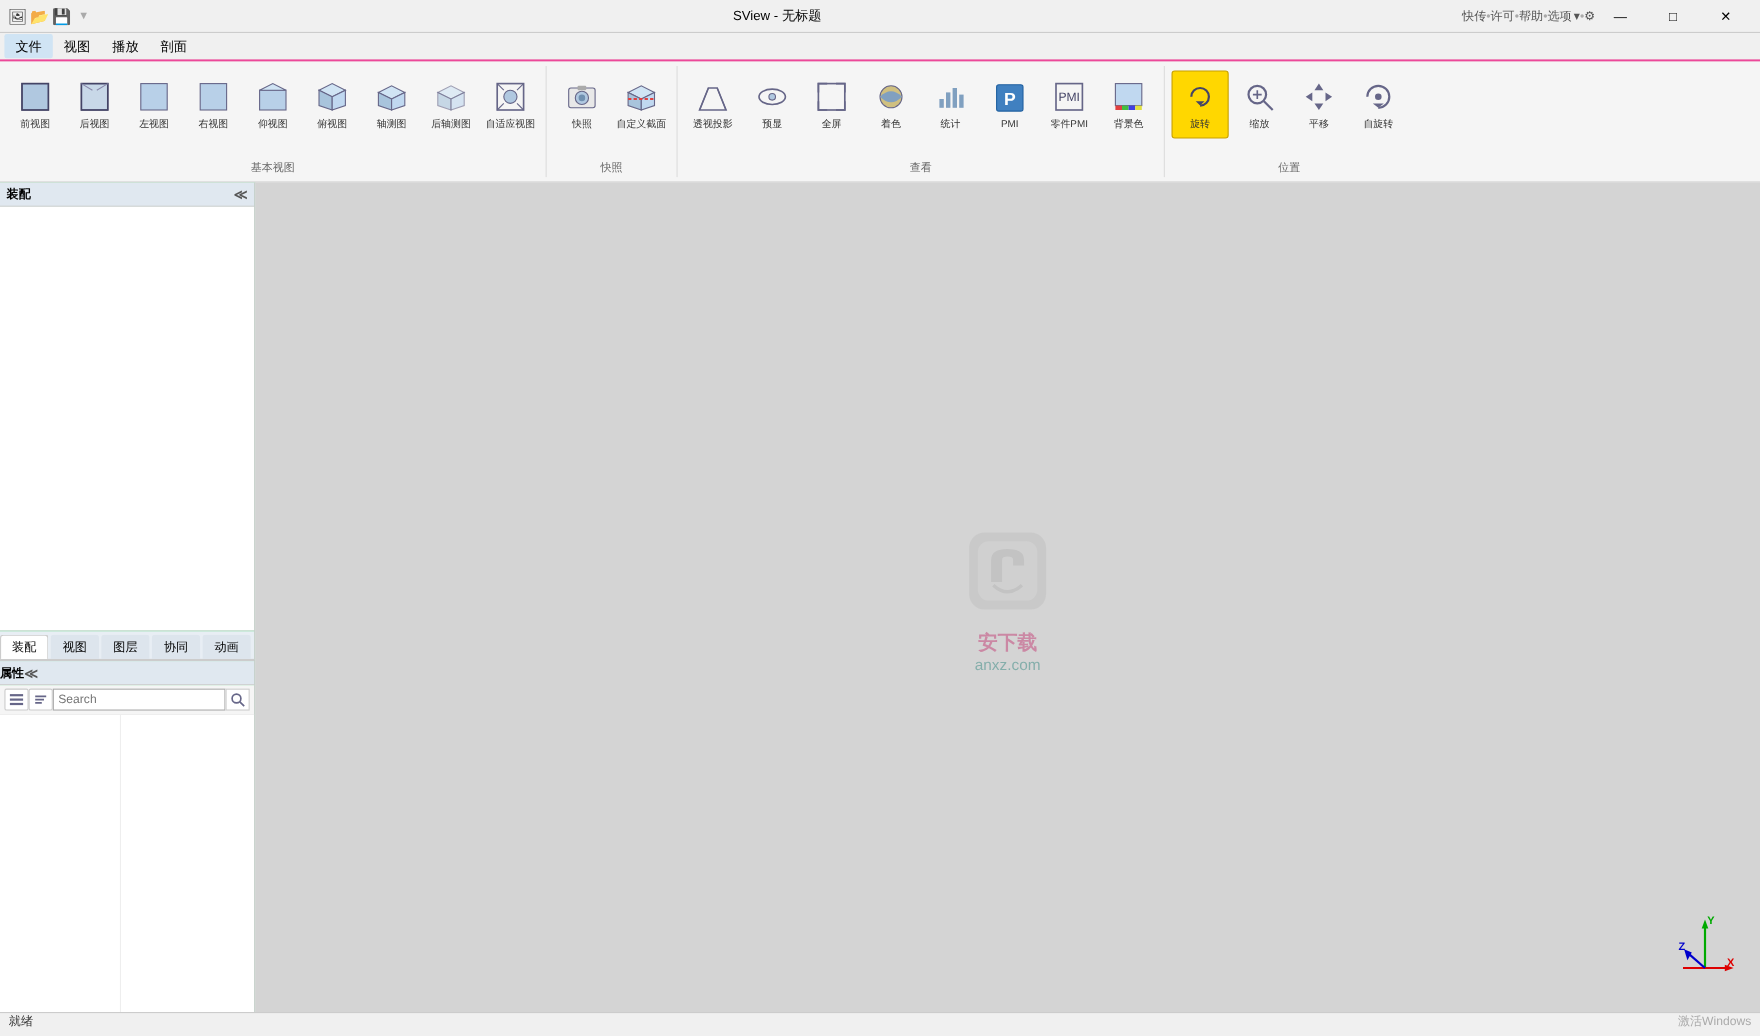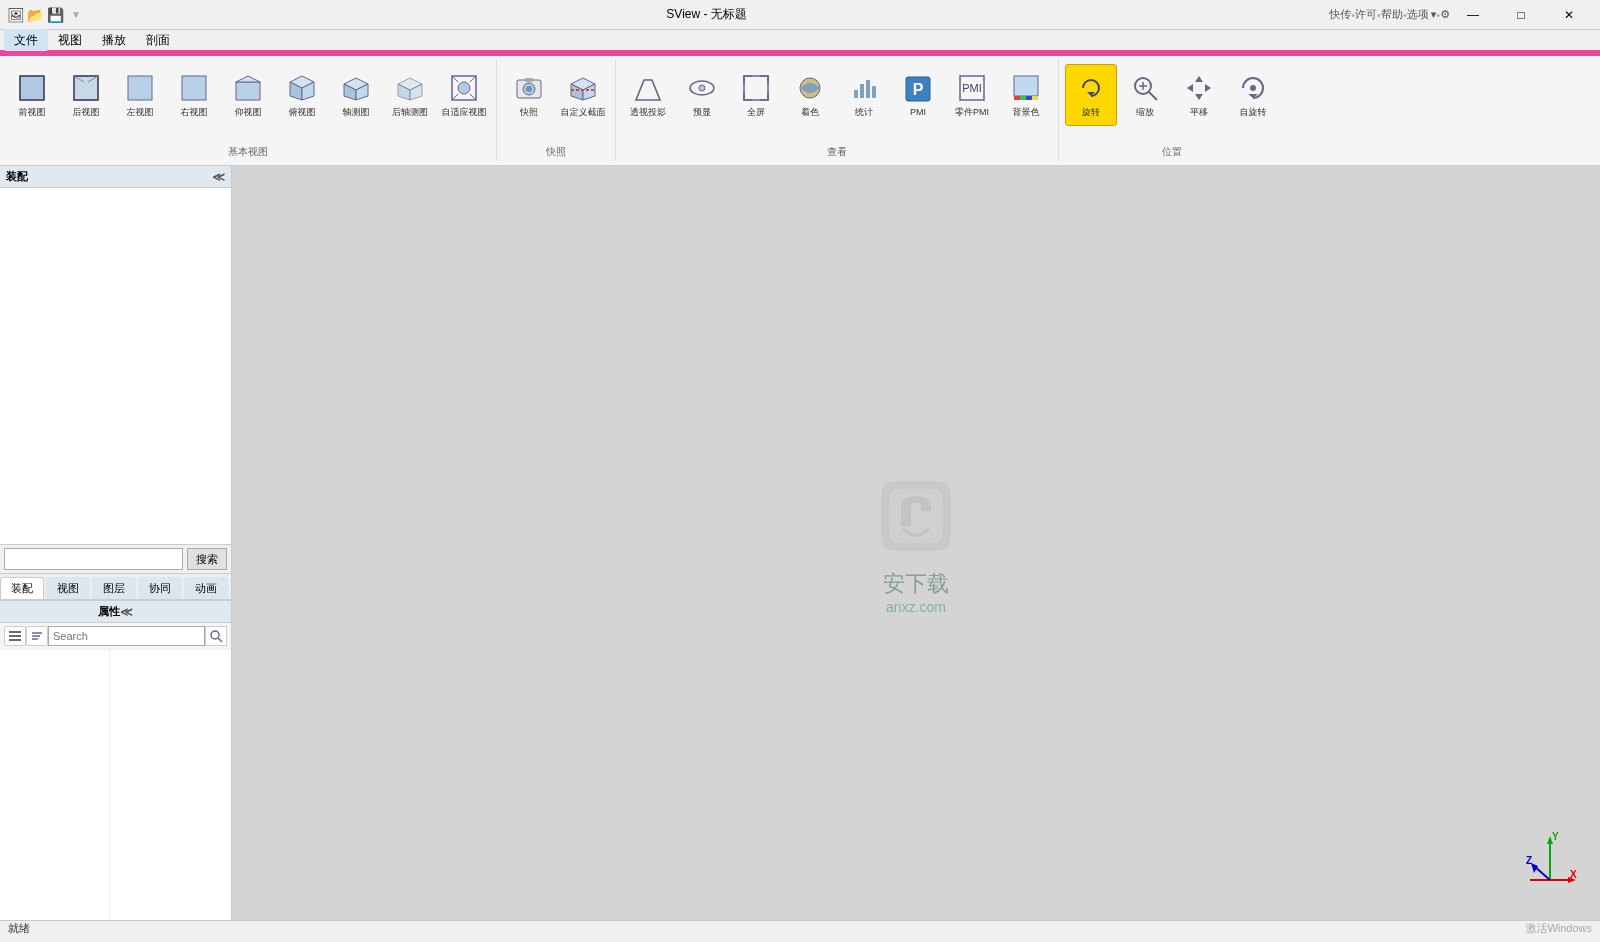--- a/index.html
+++ b/index.html
@@ -65,21 +65,21 @@
       background: transparent;
       border: none;
     }
 
     
     .menu-bar {
       background: #f0f0f0;
       height: 26px;
       display: flex;
       align-items: center;
-      border-bottom: 6px solid #ec4899;
+      border-bottom: 2px solid #ec4899;
       padding: 0 4px;
       flex-shrink: 0;
     }
     .menu-item {
       padding: 2px 10px;
       height: 22px;
       display: flex;
       align-items: center;
       cursor: pointer;
       border-radius: 2px;
@@ -238,23 +238,23 @@
     
     .properties-panel {
       display: flex;
       flex-direction: column;
       height: 320px;
       border-top: 1px solid #ccc;
     }
     .properties-header {
       display: flex;
       align-items: center;
-      justify-content: center;
+      justify-content: flex-start;
       background: #e0e8f0;
-      padding: 3px 20px;
+      padding: 3px 0;
       border-bottom: 1px solid #ccc;
       font-size: 11px;
       font-weight: bold;
       height: 22px;
     }
     .properties-toolbar {
       display: flex;
       align-items: center;
       padding: 3px 4px;
       gap: 0;
@@ -342,23 +342,23 @@
       opacity: 0.4;
       user-select: none;
       pointer-events: none;
     }
     .watermark-icon {
       width: 90px;
       height: 90px;
       margin-bottom: 8px;
     }
     .watermark-text {
-      font-size: 22px;
-      color: #14532d;
-      font-weight: normal;
+      font-size: 18px;
+      color: #be185d;
+      font-weight: bold;
     }
     .watermark-subtext {
       font-size: 14px;
       color: #0f766e;
     }
 
     
     .axes-widget {
       position: absolute;
       bottom: 30px;
@@ -683,24 +683,20 @@
 <div class="main-area">
 
   <div class="left-panel">
 
     <div class="assembly-panel">
       <div class="panel-header">
         <span>装配</span>
         <span class="panel-header-pin">≪</span>
       </div>
       <div class="assembly-tree"></div>
-      <div class="search-bar">
-        <input type="text" class="search-input" placeholder="" style="">
-        <button class="search-btn">搜索</button>
-      </div>
     </div>
 
     <div class="bottom-tabs">
       <div class="btab active">装配</div>
       <div class="btab">视图</div>
       <div class="btab">图层</div>
       <div class="btab">协同</div>
       <div class="btab">动画</div>
     </div>
 

